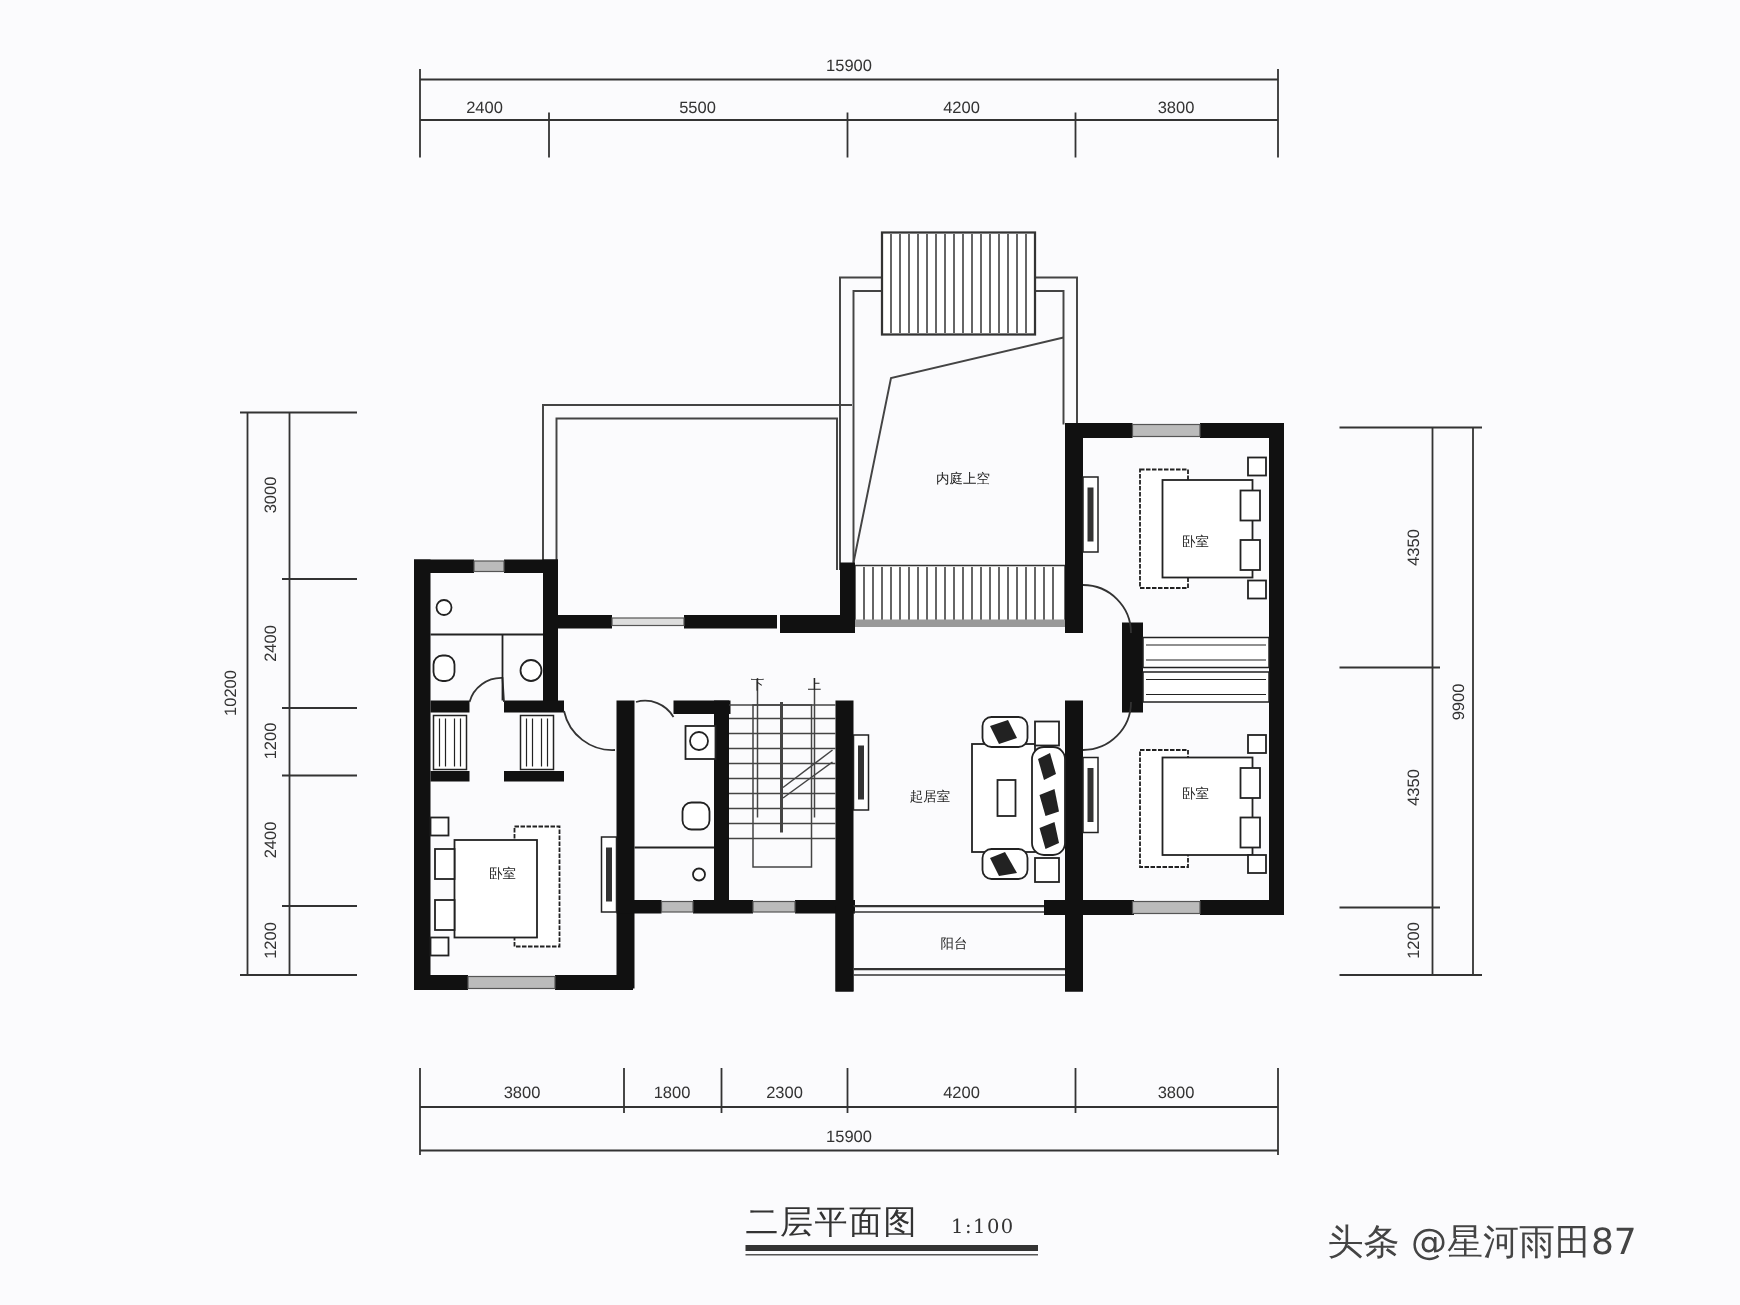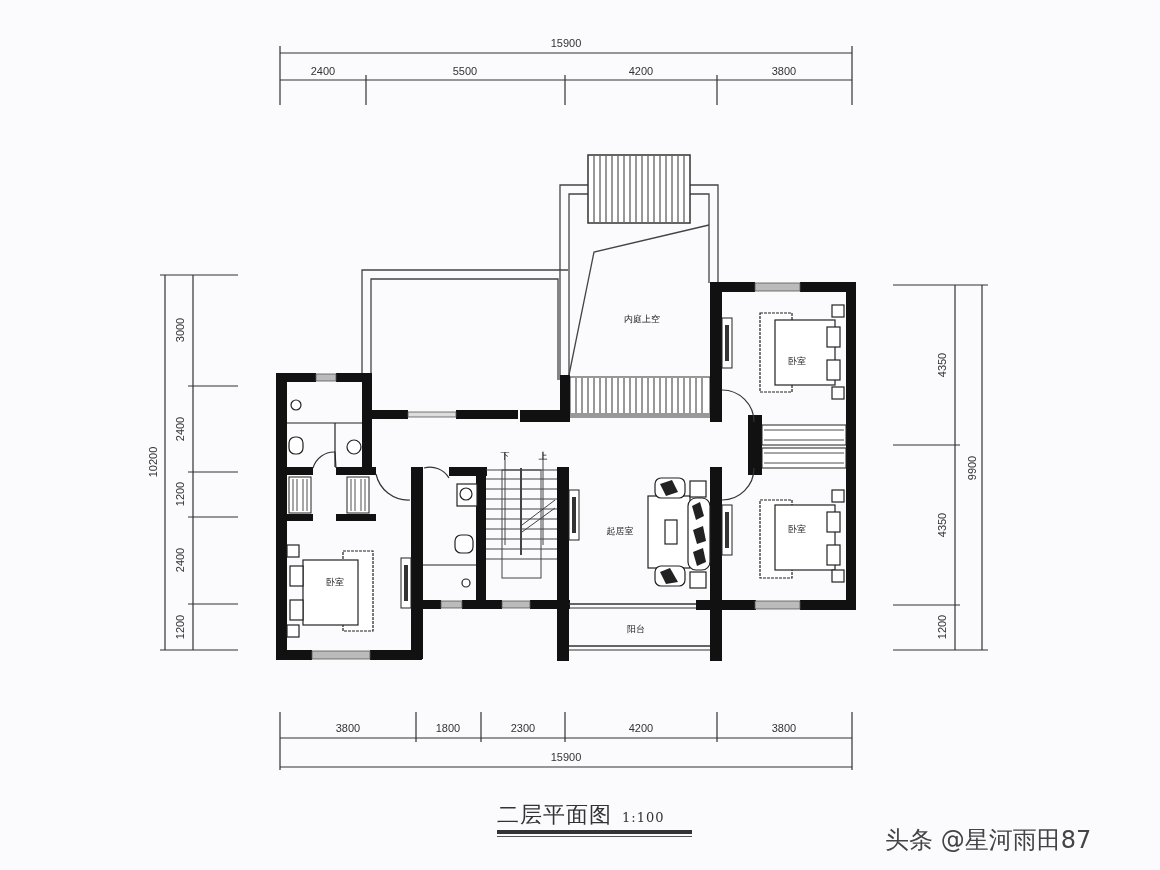--- a/index.html
+++ b/index.html
@@ -1,24 +1,24 @@
 <!DOCTYPE html>
 <html><head>
 <meta charset="utf-8">
 <style>
   html, body { margin: 0; padding: 0; background: #fbfbfd; }
   body { width: 1160px; height: 870px; position: relative; overflow: hidden; font-family: "DejaVu Sans", sans-serif; }
   svg { position: absolute; left: 0; top: 0; }
   .dimtext { font-family: "Liberation Sans", sans-serif; font-size: 11px; fill: #333; }
   .roomtext { font-family: "DejaVu Sans", sans-serif; font-size: 9px; fill: #222; }
   .title { position: absolute; left: 497px; top: 800px; font-family: "DejaVu Serif", serif; font-size: 22px; color: #333; letter-spacing: 1px; }
-  .title .scale { font-size: 13px; margin-left: 10px; }
+  .title .scale { font-size: 13px; margin-left: 22px; }
   .title-underline { position: absolute; left: 497px; top: 830px; width: 195px; height: 4px; background: #333; }
   .title-underline2 { position: absolute; left: 497px; top: 836px; width: 195px; height: 1px; background: #555; }
-  .watermark { position: absolute; left: 885px; top: 812px; font-family: "DejaVu Sans", sans-serif; font-size: 24px; color: #444; margin-top: 12px; }
+  .watermark { position: absolute; left: 885px; top: 812px; font-family: "DejaVu Sans", sans-serif; font-size: 24px; color: #444; }
 </style>
 </head>
 <body>
 
 <svg width="1160" height="870" viewBox="0 0 1160 870">
 
   <g stroke="#333" stroke-width="1.2">
     <line x1="280" y1="53" x2="852" y2="53"></line>
     <line x1="280" y1="80" x2="852" y2="80"></line>
     <line x1="280" y1="46" x2="280" y2="105"></line>

